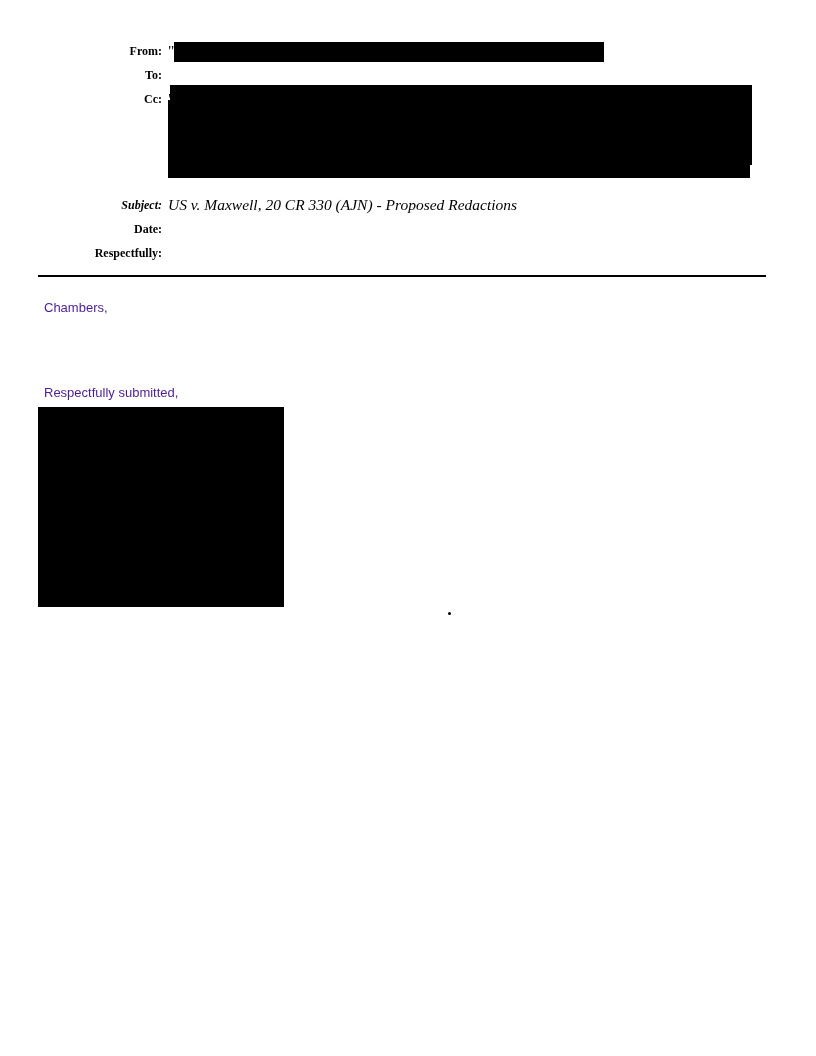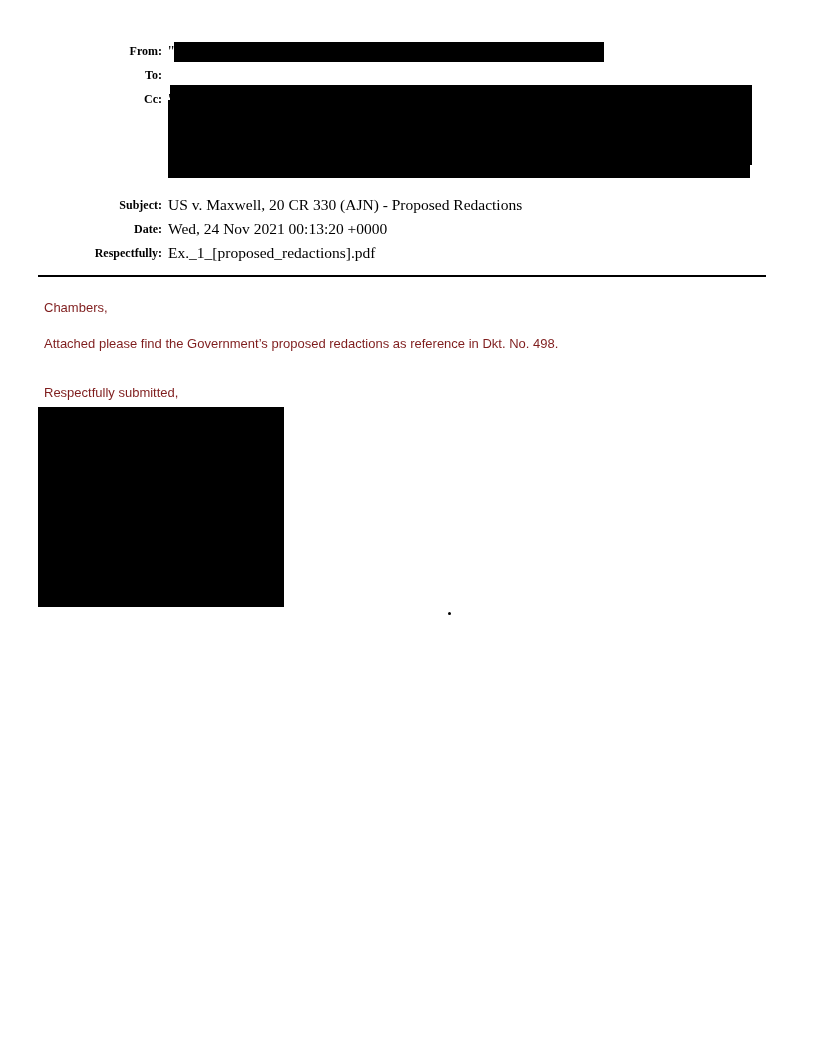--- a/index.html
+++ b/index.html
@@ -93,21 +93,21 @@
     height: 2px;
     background: #000000;
   }
 
   
   .body-text {
     position: absolute;
     left: 44px;
     font-family: "Liberation Sans", sans-serif;
     font-size: 13px;
-    color: #7f1d1d;
+    color: #4c1d95;
     line-height: 18px;
     white-space: nowrap;
   }
 
   #body-line-1 { top: 299px; }
   #body-line-2 { top: 335px; }
   #body-line-3 { top: 384px; }
 
   
   .signature-redaction {
@@ -155,42 +155,39 @@
         
         <div class="cc-text" style="position:absolute;left:2px;top:70px;">"jpagliuca@mmlaw.com" &lt;jpagliuca@mmlaw.com&gt;</div>
 
         
         <div class="redact-block" style="left:2px; top:-3px; width:582px; height:80px;"></div>
         <div class="redact-block" style="left:2px; top:-3px; width:300px; height:8px;"></div>
         <div class="redact-block" style="left:332px; top:-3px; width:118px; height:8px;"></div>
       </div>
     </div>
 
-    <div class="hdr-row" style="height:24px; margin-top:6px;">
+    <div class="hdr-row" style="height:24px; margin-top:6px;font-style:italic;">
       <div class="hdr-label">Subject:</div>
       <div class="hdr-value">US v. Maxwell, 20 CR 330 (AJN) - Proposed Redactions</div>
     </div>
 
     <div class="hdr-row" style="height:24px;">
       <div class="hdr-label">Date:</div>
-      <div class="hdr-value">Wed, 24 Nov 2021 00:13:20 +0000</div>
     </div>
 
     <div class="hdr-row" style="height:24px;">
       <div class="hdr-label">Respectfully:</div>
-      <div class="hdr-value">Ex._1_[proposed_redactions].pdf</div>
     </div>
 
   </div>
 
   <div class="redact-block" style="left:168px; top:100px; width:582px; height:78px;"></div>
 
   <div class="divider"></div>
 
   <div class="body-text" id="body-line-1">Chambers,</div>
-  <div class="body-text" id="body-line-2">Attached please find the Government’s proposed redactions as reference in Dkt. No. 498.</div>
   <div class="body-text" id="body-line-3">Respectfully submitted,</div>
 
   <div class="signature-redaction"></div>
 
   <div class="stray-dot"></div>
 
 </div>
 
 </body></html>

